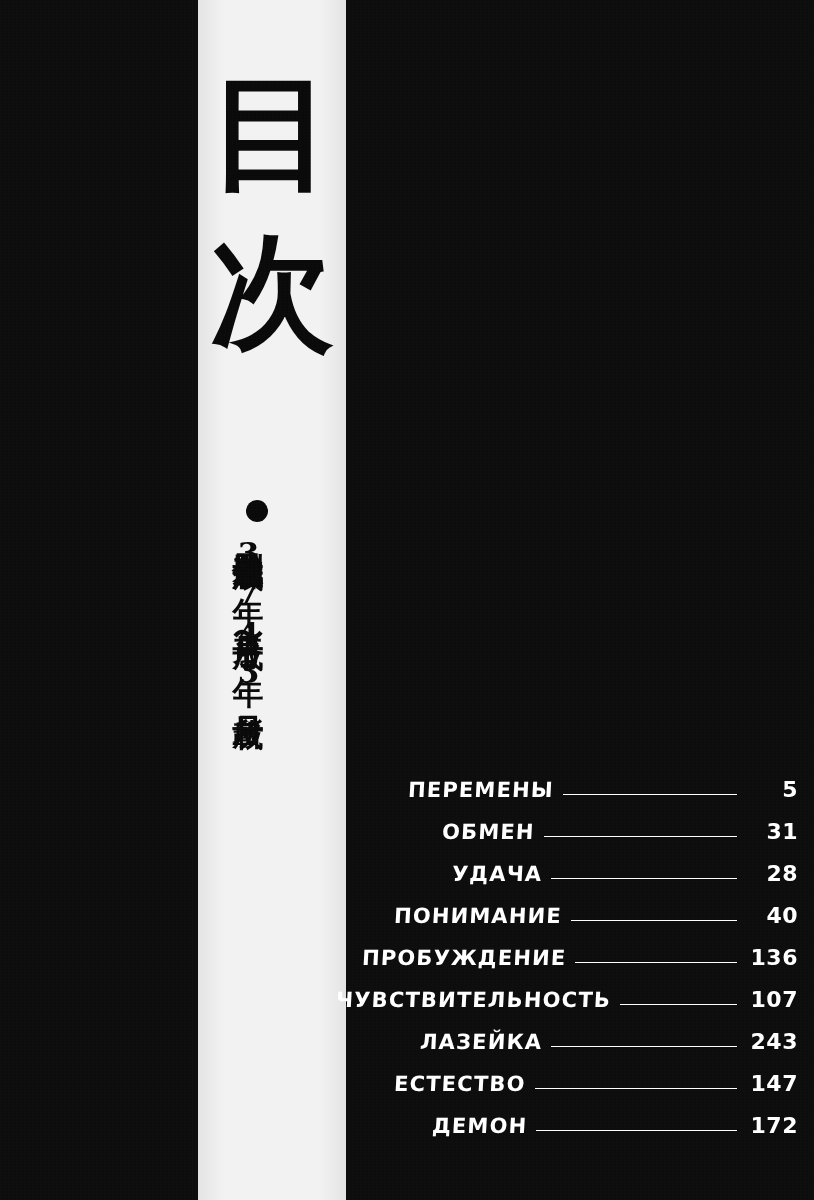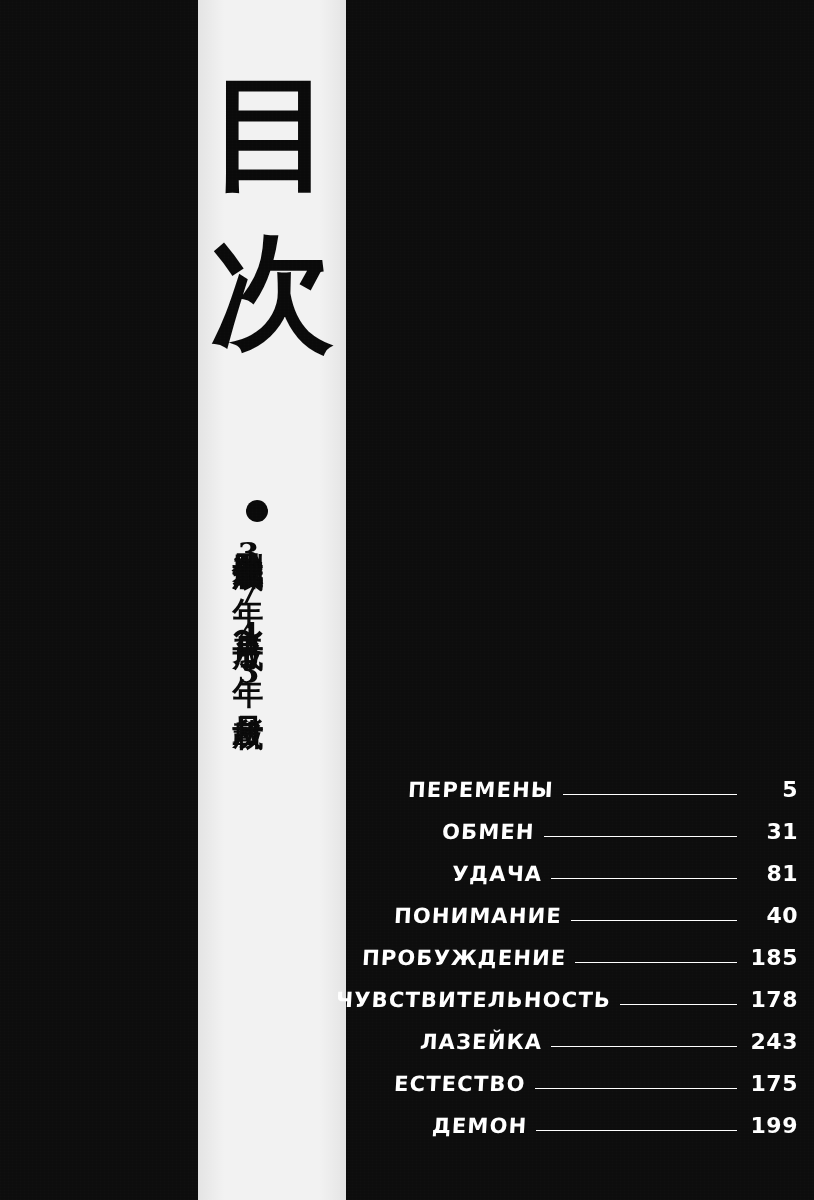--- a/index.html
+++ b/index.html
@@ -157,48 +157,48 @@
         <span class="page">5</span>
       </div>
       <div class="entry">
         <span class="title">ОБМЕН</span>
         <span class="leader"></span>
         <span class="page">31</span>
       </div>
       <div class="entry">
         <span class="title">УДАЧА</span>
         <span class="leader"></span>
-        <span class="page">81</span>
+        <span class="page">28</span>
       </div>
       <div class="entry">
         <span class="title">ПОНИМАНИЕ</span>
         <span class="leader"></span>
         <span class="page">40</span>
       </div>
       <div class="entry">
         <span class="title">ПРОБУЖДЕНИЕ</span>
         <span class="leader"></span>
-        <span class="page">185</span>
+        <span class="page">136</span>
       </div>
       <div class="entry">
         <span class="title">ЧУВСТВИТЕЛЬНОСТЬ</span>
         <span class="leader"></span>
-        <span class="page">178</span>
+        <span class="page">107</span>
       </div>
       <div class="entry">
         <span class="title">ЛАЗЕЙКА</span>
         <span class="leader"></span>
         <span class="page">243</span>
       </div>
       <div class="entry">
         <span class="title">ЕСТЕСТВО</span>
         <span class="leader"></span>
-        <span class="page">175</span>
+        <span class="page">147</span>
       </div>
       <div class="entry">
         <span class="title">ДЕМОН</span>
         <span class="leader"></span>
-        <span class="page">199</span>
+        <span class="page">172</span>
       </div>
     </div>
 
   <div id="grain"></div>
 </div>
 
 </body></html>

